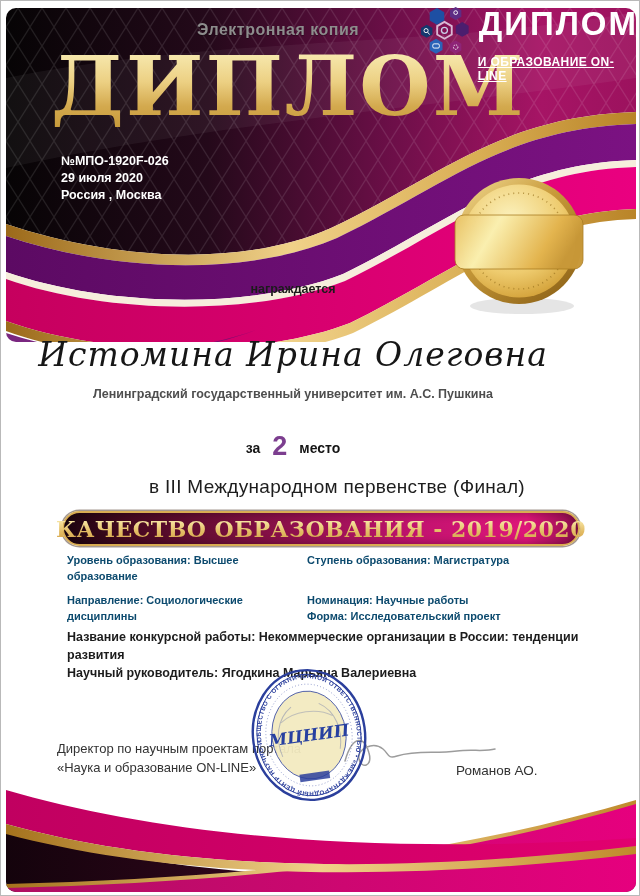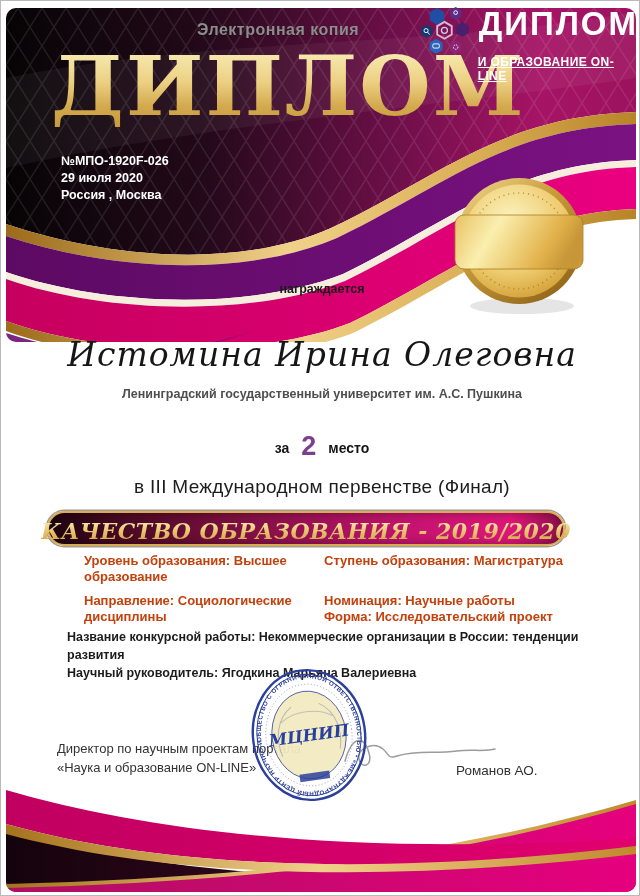--- a/index.html
+++ b/index.html
@@ -25,54 +25,54 @@
       background:linear-gradient(180deg,#f8ecb4 5%,#ecd083 45%,#d3a94e 75%,#c79b3b 100%);
       -webkit-background-clip:text;color:transparent;
     }
   }
   .logo{left:418px;top:6px;display:flex;align-items:flex-start;gap:4px;}
   .logo-text{display:flex;flex-direction:column;align-items:center;}
   .logo-name{font-size:33px;font-weight:bold;color:#ffffff;letter-spacing:2px;line-height:1.05;}
   .logo-sub{font-size:12px;font-weight:bold;color:#ffffff;letter-spacing:.4px;margin-top:13px;text-decoration:underline;}
   .meta{left:60px;top:152px;font-size:12.5px;font-weight:bold;color:#ffffff;line-height:17px;}
   
-  .centered{left:0;width:584px;text-align:center;padding-left:29px;}
+  .centered{left:0;width:584px;text-align:center;}
   .awarded{top:281px;font-size:12.5px;font-weight:bold;color:#1b1b1b;}
   .recipient{
     top:334px;font-family:"DejaVu Serif",serif;font-style:italic;
     font-size:33px;color:#161616;letter-spacing:1px;
   }
   .affiliation{top:386px;font-size:12.5px;font-weight:bold;color:#4e4e4e;text-align:center;}
   .place-row{top:428px;display:flex;justify-content:center;align-items:baseline;gap:12px;text-align:right;}
   .place-word{font-size:14px;font-weight:bold;color:#151515;}
   .place-num{font-size:27px;font-weight:bold;color:#7c3e8f;position:relative;top:2px;}
-  .event-line{top:475px;font-size:19px;color:#1d1d1d;letter-spacing:.3px;}
+  .event-line{top:475px;font-size:19px;color:#1d1d1d;letter-spacing:.3px;margin-left:44px;}
   
   .banner{
-    left:46px;top:510px;width:514px;height:31px;border-radius:18px;
+    left:61px;top:510px;width:514px;height:31px;border-radius:18px;
     border:2.5px solid #d8ac52;
     background:linear-gradient(90deg,#1c040f 0%,#43081f 12%,#7a0f3f 35%,#c41370 70%,#dd1679 90%,#8e0f4c 100%);
     box-shadow:0 0 0 1.5px rgba(54,26,8,.45), inset 0 0 10px rgba(0,0,0,.35);
-    display:flex;align-items:flex-end;justify-content:center;font-style:italic;
+    display:flex;align-items:center;justify-content:center;
   }
   .banner-text{
     font-family:"DejaVu Serif",serif;font-weight:bold;font-size:22px;
     letter-spacing:.5px;color:#ecd083;white-space:nowrap;
   }
   @supports (-webkit-background-clip: text){
     .banner-text{
       background:linear-gradient(180deg,#f6e3a0 20%,#e3bc64 60%,#d3a24a 100%);
       -webkit-background-clip:text;color:transparent;
     }
   }
   
   .details{
     left:66px;top:552px;width:520px;display:grid;
     grid-template-columns:240px 1fr;row-gap:9px;column-gap:0;
-    font-size:13px;font-weight:bold;color:#c2410c;line-height:15.5px;margin-left:17px;
+    font-size:11px;font-weight:bold;color:#0c4a6e;line-height:15.5px;
   }
   .pre{white-space:pre-line;}
   .work{left:66px;top:627px;width:520px;font-size:12.5px;font-weight:bold;color:#1c1c1c;line-height:18px;}
   
   .position{left:56px;top:738px;font-size:13px;color:#333333;line-height:19px;white-space:pre-line;}
   .signer{left:455px;top:750px;font-size:13.5px;color:#333333;margin-top:12px;}
   .stamp-wrap{left:246px;top:664px;width:124px;height:140px;transform:rotate(-8deg);z-index:3;}
   .sig-wrap{left:338px;top:720px;z-index:2;}
   .swoosh-top{left:5px;top:7px;z-index:0;pointer-events:none;}
   .swoosh-bottom{left:5px;top:781px;z-index:1;pointer-events:none;}

